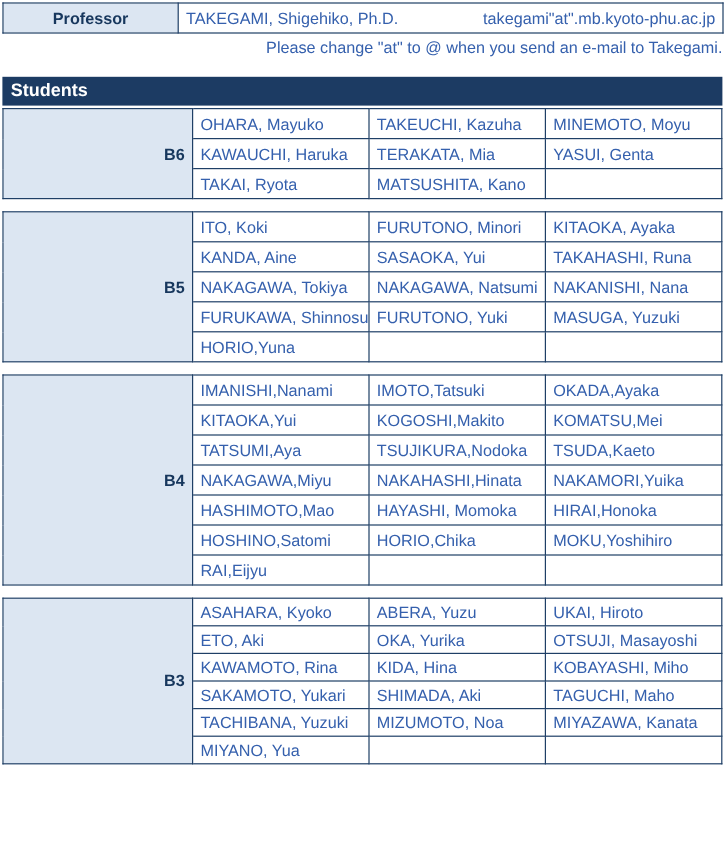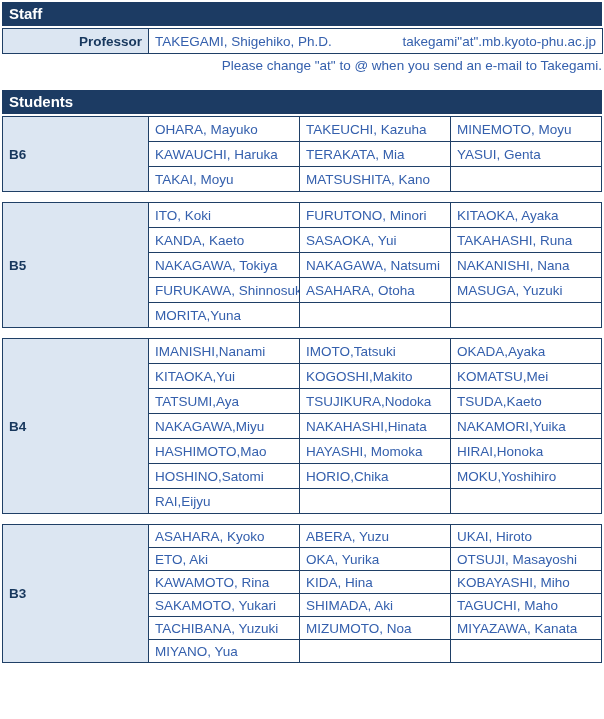--- a/index.html
+++ b/index.html
@@ -46,29 +46,29 @@
     padding: 0 6px;
     overflow: hidden;
     white-space: nowrap;
     vertical-align: middle;
   }
   table.compact td { height: 23px; }
   .group-label {
     background: var(--label-bg);
     color: var(--label-text);
     font-weight: bold;
-    text-align: left;
+    text-align: right;
     font-size: 15px;
-    width: 146px;
+    width: 158px;
   }
   .staff-label {
     background: var(--label-bg);
     color: var(--label-text);
     font-weight: bold;
-    text-align: right;
+    text-align: center;
     font-size: 13.5px;
     width: 146px;
     padding-left: 8px;
   }
   .name-cell { color: var(--cell-text); }
   .split {
     display: flex;
     justify-content: space-between;
     align-items: flex-start;
   }
@@ -78,21 +78,20 @@
     text-align: right;
     margin: 4px 0 16px 0;
     width: 600px;
   }
   .students-section { margin-top: 17px; }
 </style>
 </head>
 <body>
 
 <div class="staff-section">
-  <div class="banner">Staff</div>
 
   <table class="grid staff-table">
     <colgroup>
         <col style="width:146px">
         <col style="width:454px">
       </colgroup>
     <tbody>
       <tr>
         <td class="staff-label">Professor</td>
         <td class="name-cell">
@@ -118,51 +117,51 @@
             <td class="name-cell">OHARA, Mayuko</td>
             <td class="name-cell">TAKEUCHI, Kazuha</td>
             <td class="name-cell">MINEMOTO, Moyu</td>
           </tr>
           <tr>
             <td class="name-cell">KAWAUCHI, Haruka</td>
             <td class="name-cell">TERAKATA, Mia</td>
             <td class="name-cell">YASUI, Genta</td>
           </tr>
           <tr>
-            <td class="name-cell">TAKAI, Moyu</td>
+            <td class="name-cell">TAKAI, Ryota</td>
             <td class="name-cell">MATSUSHITA, Kano</td>
             <td class="name-cell"></td>
           </tr>
         </tbody>
       </table>
       <table class="grid">
         <tbody>
           <tr>
             <td class="group-label" rowspan="5">B5</td>
             <td class="name-cell">ITO, Koki</td>
             <td class="name-cell">FURUTONO, Minori</td>
             <td class="name-cell">KITAOKA, Ayaka</td>
           </tr>
           <tr>
-            <td class="name-cell">KANDA, Kaeto</td>
+            <td class="name-cell">KANDA, Aine</td>
             <td class="name-cell">SASAOKA, Yui</td>
             <td class="name-cell">TAKAHASHI, Runa</td>
           </tr>
           <tr>
             <td class="name-cell">NAKAGAWA, Tokiya</td>
             <td class="name-cell">NAKAGAWA, Natsumi</td>
             <td class="name-cell">NAKANISHI, Nana</td>
           </tr>
           <tr>
             <td class="name-cell">FURUKAWA, Shinnosuke</td>
-            <td class="name-cell">ASAHARA, Otoha</td>
+            <td class="name-cell">FURUTONO, Yuki</td>
             <td class="name-cell">MASUGA, Yuzuki</td>
           </tr>
           <tr>
-            <td class="name-cell">MORITA,Yuna</td>
+            <td class="name-cell">HORIO,Yuna</td>
             <td class="name-cell"></td>
             <td class="name-cell"></td>
           </tr>
         </tbody>
       </table>
       <table class="grid">
         <tbody>
           <tr>
             <td class="group-label" rowspan="7">B4</td>
             <td class="name-cell">IMANISHI,Nanami</td>

